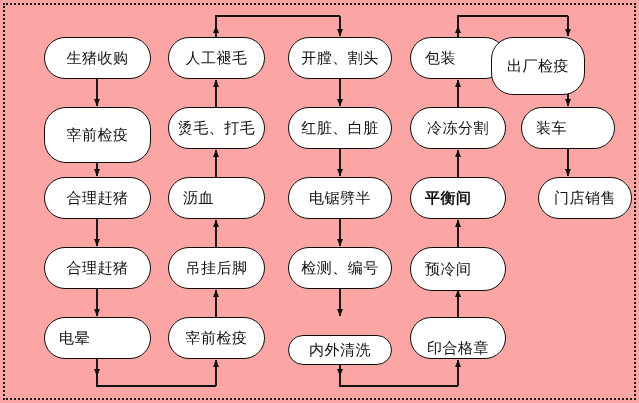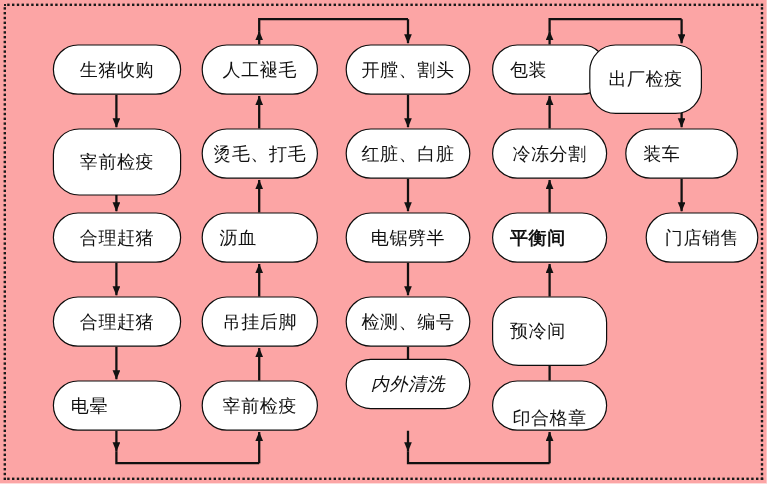--- a/index.html
+++ b/index.html
@@ -146,33 +146,33 @@
         </div>
         <div class="node" style="left: 288px; top: 107px; width: 104px; height: 42px;">
           <span>红脏、白脏</span>
         </div>
         <div class="node" style="left: 288px; top: 177px; width: 104px; height: 42px;">
           <span>电锯劈半</span>
         </div>
         <div class="node" style="left: 288px; top: 247px; width: 104px; height: 42px;">
           <span>检测、编号</span>
         </div>
-        <div class="node" style="left: 288px; top: 299px; width: 104px; height: 42px; font-style: italic;">
+        <div class="node" style="left: 288px; top: 335px; width: 104px; height: 30px;">
           <span>内外清洗</span>
         </div>
         <div class="node lbl-left" style="left: 410px; top: 37px; width: 96px; height: 42px;">
           <span>包装</span>
         </div>
         <div class="node" style="left: 410px; top: 107px; width: 96px; height: 42px;">
           <span>冷冻分割</span>
         </div>
         <div class="node lbl-left" style="left: 410px; top: 177px; width: 96px; height: 42px; font-weight: bold;">
           <span>平衡间</span>
         </div>
-        <div class="node lbl-left" style="left: 410px; top: 247px; width: 96px; height: 58px;">
+        <div class="node lbl-left" style="left: 410px; top: 247px; width: 96px; height: 44px;">
           <span>预冷间</span>
         </div>
         <div class="node" style="left: 410px; top: 317px; width: 96px; height: 42px; align-items: flex-end;">
           <span>印合格章</span>
         </div>
         <div class="node" style="left: 491px; top: 37px; width: 94px; height: 58px;">
           <span>出厂检疫</span>
         </div>
         <div class="node lbl-left" style="left: 521px; top: 107px; width: 94px; height: 42px;">
           <span>装车</span>

